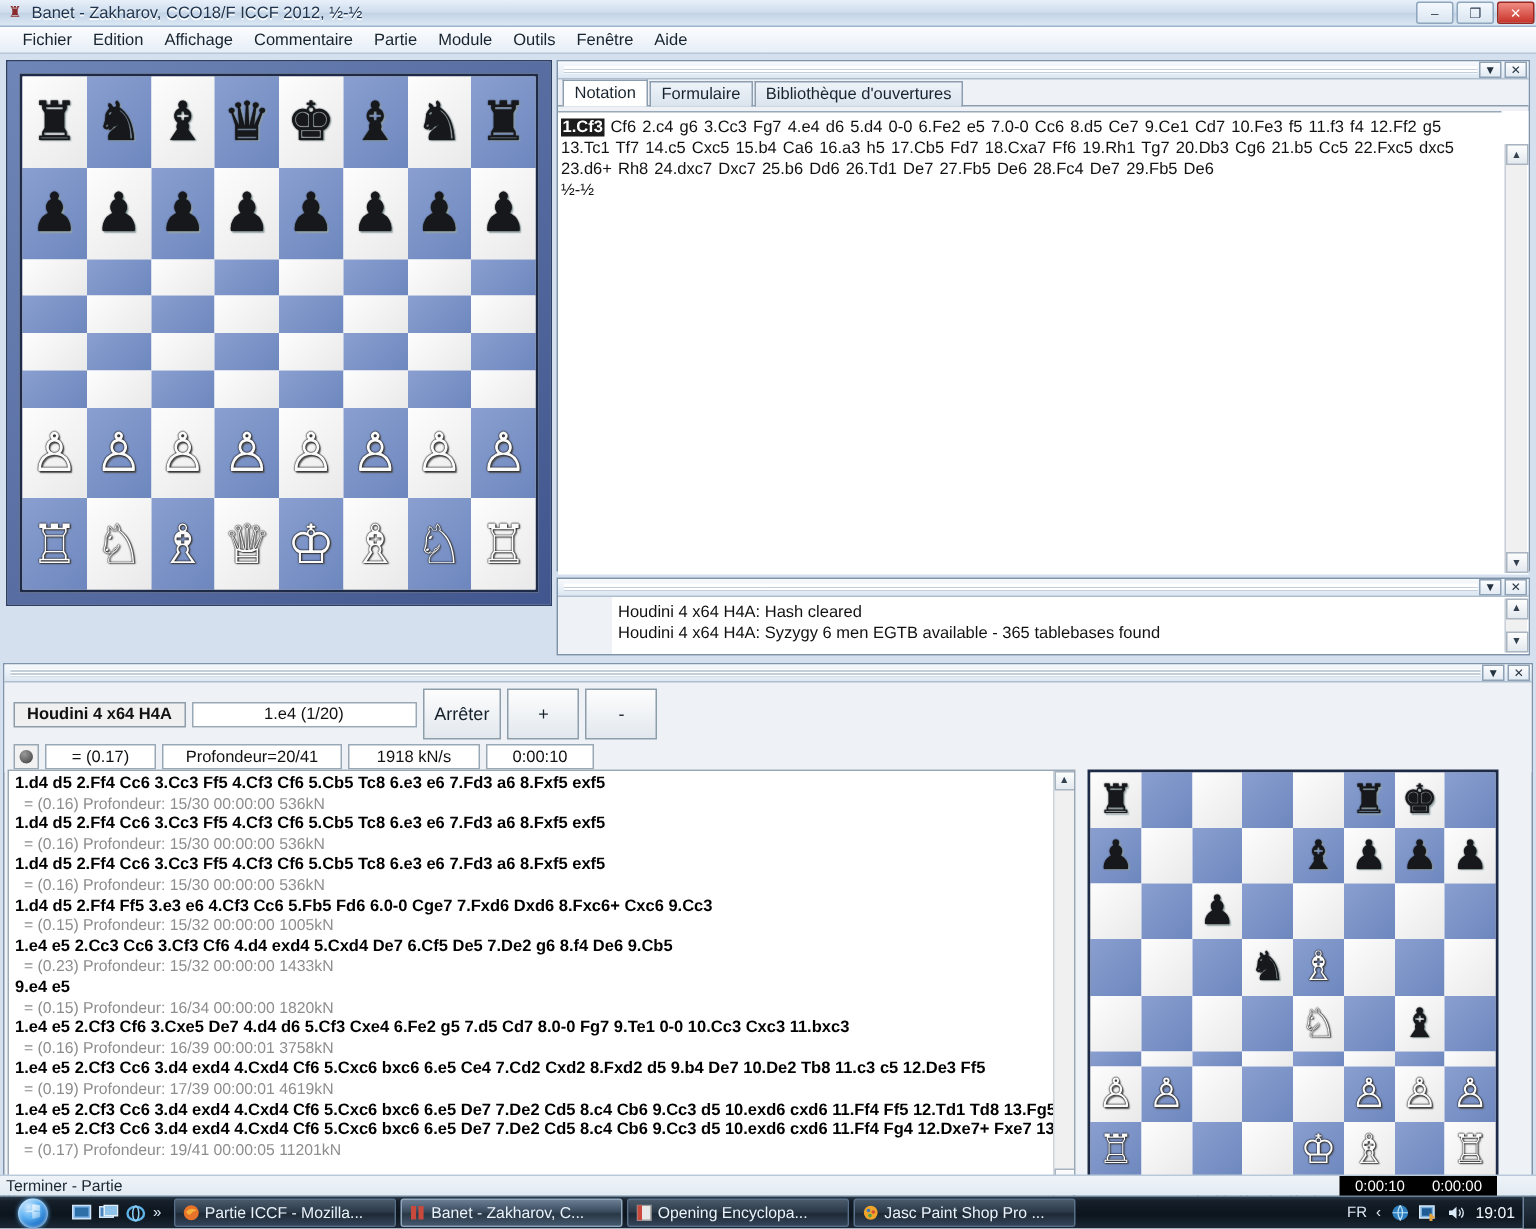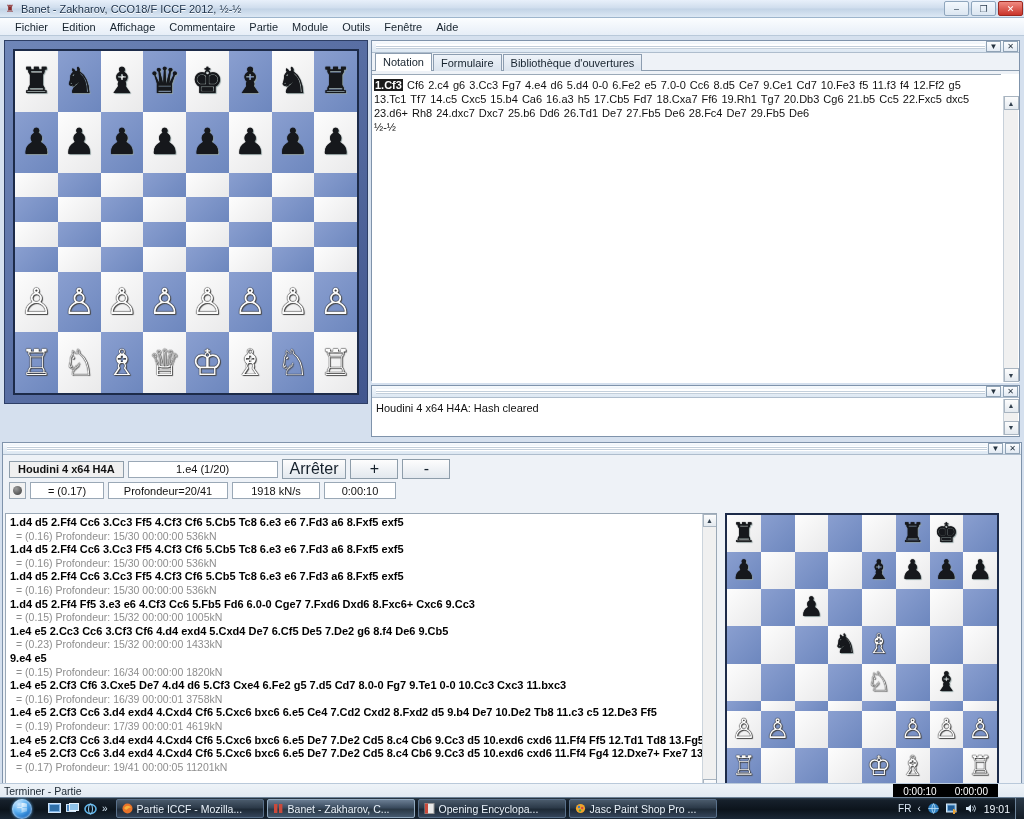--- a/index.html
+++ b/index.html
@@ -125,21 +125,21 @@
     width: 15px; height: 14px; background: linear-gradient(to bottom,#fdfdfd,#e3e9ef);
     border: 1px solid #a8b4c0; font-size: 7px; color: #33414f;
     display: flex; align-items: center; justify-content: center;
   }
   .vscroll .track { flex: 1; }
 
   
   .log-dock { left: 371px; top: 349px; width: 649px; height: 52px; }
   .log-body {
     background: #fff; height: calc(100% - 12px); position: relative;
-    font-size: 11px; color: #111; padding: 3px 18px 0 4px; line-height: 14px;
+    font-size: 11px; color: #111; padding: 3px 18px 0 4px; line-height: 14px; margin-left: 36px;
   }
 
   
   .engine-dock {
     position: absolute; left: 2px; top: 406px; width: 1020px; height: 370px;
     background: #eef2f7; border: 1px solid #7f93ab;
   }
   .eng-head { height: 12px; background: linear-gradient(to bottom,#f7fafd,#dce7f2); border-bottom: 1px solid #aebdcd; position: relative; }
   .eng-head .grip {
     position: absolute; left: 4px; right: 34px; top: 3px; height: 5px;
@@ -148,21 +148,21 @@
   .eng-toolbar { padding: 4px 5px 2px 6px; display: flex; flex-direction: column; gap: 3px; background: #eef2f7; }
   .eng-row { display: flex; align-items: center; gap: 4px; }
   .fld {
     border: 1px solid #9aa8b6; background: #fff; font-size: 11px; color: #111;
     height: 17px; display: flex; align-items: center; padding: 0 6px; white-space: nowrap;
   }
   .fld.name { font-weight: bold; background: #f0f0f0; border-color: #8e9daa; padding: 0 8px; }
   .fld.wide { width: 150px; justify-content: center; }
   .btn3d {
     border: 1px solid #8e9daa; background: linear-gradient(to bottom,#fdfdfd,#e2e8ee);
-    font-size: 16px; color: #15202b; height: 20px; min-width: 24px;
+    font-size: 12px; color: #15202b; height: 34px; min-width: 24px;
     display: flex; align-items: center; justify-content: center; padding: 0 7px;
   }
   .led {
     width: 17px; height: 17px; border: 1px solid #9aa8b6; background: #f2f2f2;
     display: flex; align-items: center; justify-content: center;
   }
   .led i { width: 9px; height: 9px; border-radius: 50%; background: radial-gradient(circle at 35% 30%,#9a9a9a,#3a3a3a); display:block; }
 
   .eng-main { position: absolute; left: 2px; top: 70px; right: 2px; bottom: 4px; display: flex; gap: 6px; }
   .lines-wrap {
@@ -484,20 +484,21 @@
     </div>
 
     <div class="dock log-dock">
       <div class="dock-head">
         <div class="grip"></div>
         <div class="dock-btn" style="right:18px">▼</div>
         <div class="dock-btn" style="right:1px">✕</div>
       </div>
       <div class="log-body">
         <div>Houdini 4 x64 H4A: Hash cleared</div>
+        <div>Houdini 4 x64 H4A: Syzygy 6 men EGTB available - 365 tablebases found</div>
         <div class="vscroll" style="top:1px">
           <div class="arr">▲</div>
           <div class="track"></div>
           <div class="arr">▼</div>
         </div>
       </div>
     </div>
 
     <div class="engine-dock">
       <div class="eng-head">

